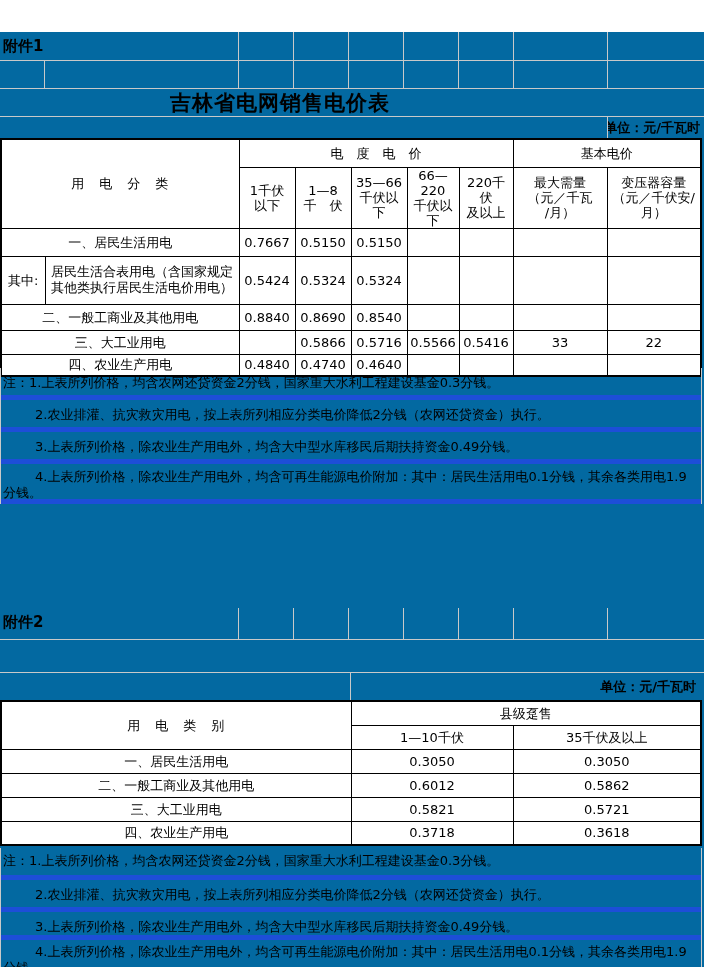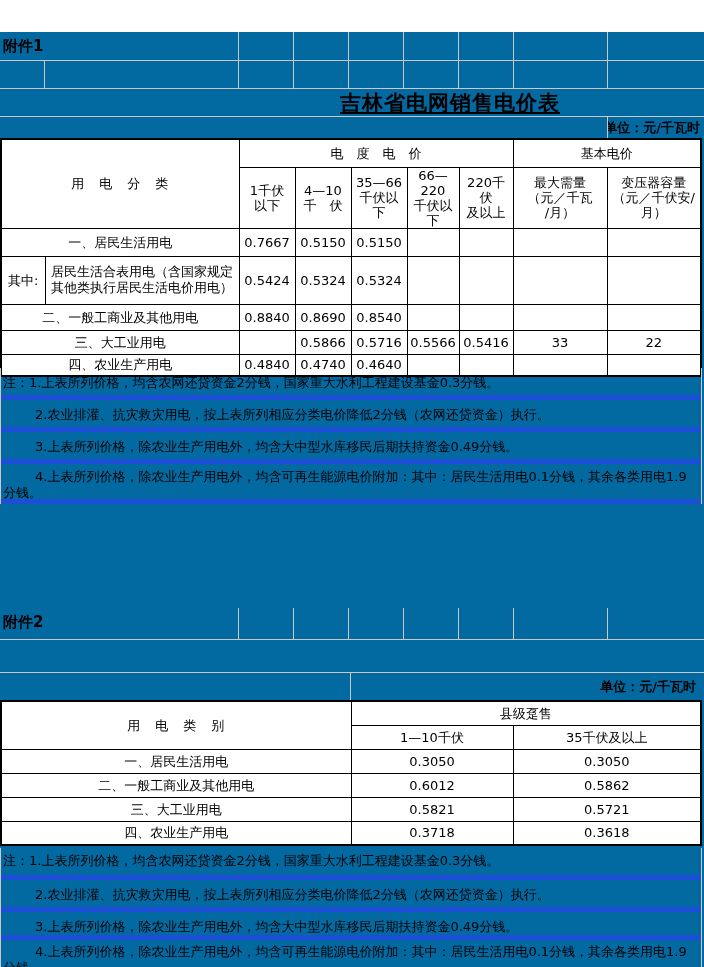--- a/index.html
+++ b/index.html
@@ -5,22 +5,22 @@
   html,body{margin:0;padding:0;background:#fff;}
   .sheet{
     position:relative;width:704px;height:967px;background:#0369a1;
     font-family:"DejaVu Sans",sans-serif;color:#000;overflow:hidden;font-size:13px;margin-top:32px;
   }
   
   .gl{position:absolute;background:#c9c9c9;}
   .glh{height:1px;}
   .glv{width:1px;}
   .annex-label{position:absolute;font-size:15px;font-weight:bold;line-height:20px;}
-  .big-title{position:absolute;left:0;width:560px;text-align:right;font-weight:bold;
-    font-size:21px;letter-spacing:1px;line-height:28px;text-decoration:underline;}
+  .big-title{position:absolute;left:0;width:560px;text-align:center;font-weight:bold;
+    font-size:21px;letter-spacing:1px;line-height:28px;}
   .unit-clip{position:absolute;overflow:hidden;height:18px;}
   .unit-clip span{position:absolute;right:2px;top:0;white-space:nowrap;font-weight:bold;font-size:13px;line-height:17px;}
   .unit2{position:absolute;left:350px;width:350px;text-align:right;font-weight:bold;font-size:13px;padding-right:4px;box-sizing:border-box;}
   
   table.price{border-collapse:collapse;table-layout:fixed;position:absolute;left:0;background:#fff;border:2px solid #000;}
   table.price td{border:1px solid #000;padding:0 2px;text-align:center;vertical-align:middle;
     font-size:13px;line-height:15px;overflow:hidden;}
   td.lbl{text-align:left;padding-left:4px;}
   td.pre{white-space:pre-line;font-size:12px;line-height:15px;}
   td.sp{letter-spacing:1px;}
@@ -79,21 +79,21 @@
     </colgroup>
     <tbody>
         <tr class="h28">
       <td colspan="2" rowspan="2" class="sp">用　电　分　类</td>
       <td colspan="5">电　度　电　价</td>
       <td colspan="2">基本电价</td>
     </tr>
     <tr class="h52">
       <td class="pre">1千伏
 以下</td>
-      <td class="pre">4—10
+      <td class="pre">1—8
 千　伏</td>
       <td class="pre">35—66
 千伏以
 下</td>
       <td class="pre">66—220
 千伏以
 下</td>
       <td class="pre">220千伏
 及以上</td>
       <td class="pre">最大需量

